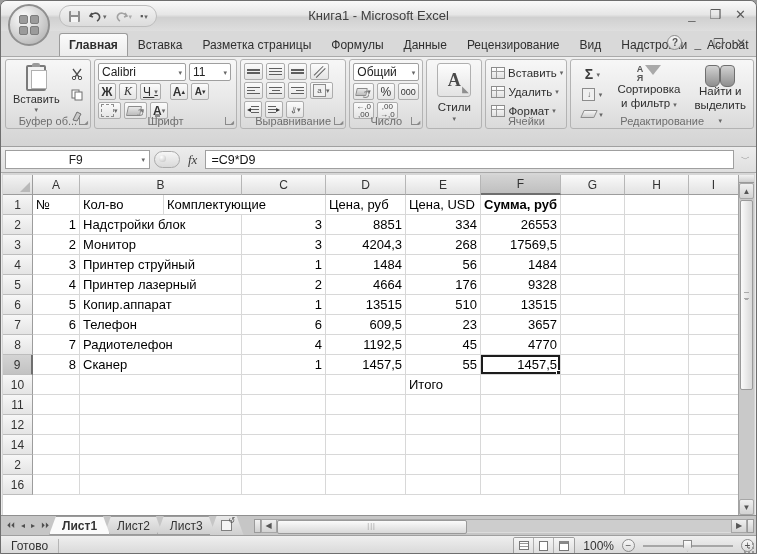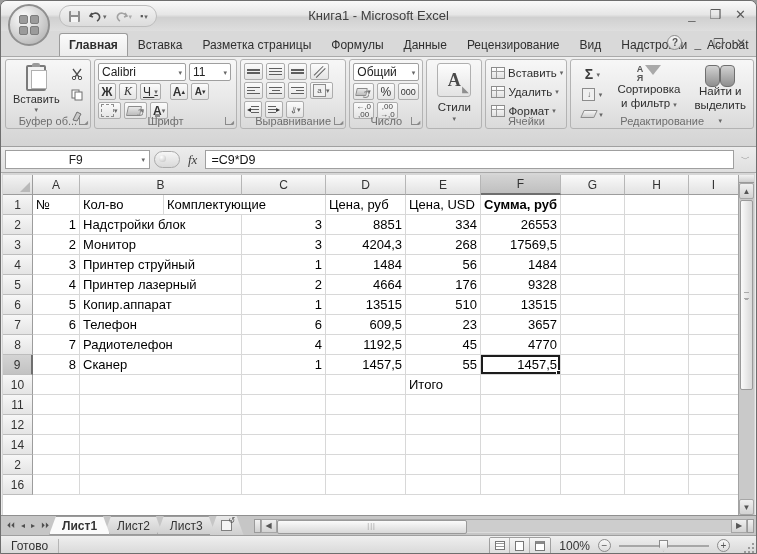--- a/index.html
+++ b/index.html
@@ -179,21 +179,21 @@
             border-radius:2px; position:relative; }
   .hthumb::after { content:"|||"; position:absolute; top:1px; left:50%; transform:translateX(-50%);
             font-size:7px; color:#9f9f9f; letter-spacing:1px; }
 
   
   .statusbar { position:absolute; top:534px; left:0; right:0; height:20px;
                background:linear-gradient(#efefef,#d7d7d7); border-top:1px solid #9f9f9f;
                display:flex; align-items:center; font-size:12px; color:#333; }
   .status-ready { padding:0 10px; }
   .status-div { width:1px; height:14px; background:#b5b5b5; }
-  .status-right { margin-left:auto; display:flex; align-items:center; gap:8px; padding-right:26px; }
+  .status-right { margin-left:auto; display:flex; align-items:center; gap:8px; padding-right:2px; }
   .viewbtns { display:flex; border:1px solid #9f9f9f; border-radius:2px; overflow:hidden; }
   .viewbtn { width:20px; height:16px; background:linear-gradient(#f6f6f6,#dcdcdc); border-right:1px solid #b0b0b0;
              display:flex; align-items:center; justify-content:center; }
   .viewbtn:last-child { border-right:none; }
   .vb-grid { width:10px; height:9px; border:1px solid #777; background:
       repeating-linear-gradient(0deg,#fff,#fff 2px,#999 2px,#999 3px); }
   .vb-page { width:9px; height:10px; border:1px solid #777; background:#fff; }
   .vb-break { width:10px; height:10px; border:1px solid #777; background:#fff; border-top:3px solid #888; }
   .zoom-circle { width:13px; height:13px; border-radius:50%; border:1px solid #8c8c8c;
                  background:linear-gradient(#f8f8f8,#dcdcdc); display:flex; align-items:center; justify-content:center;

